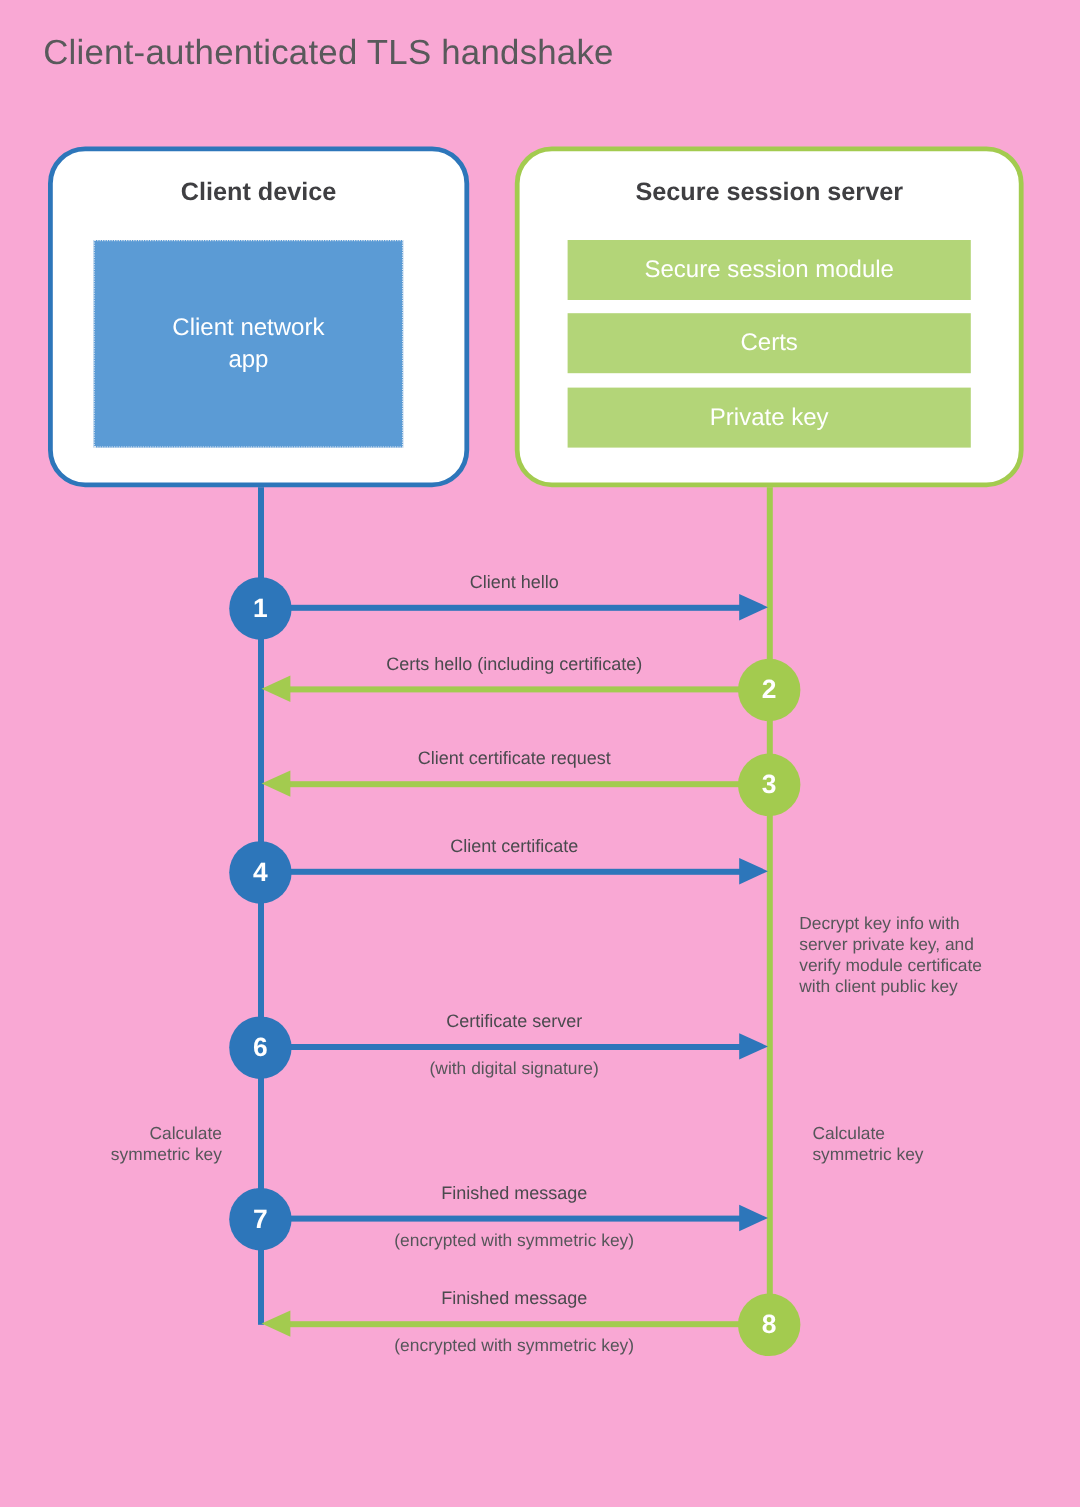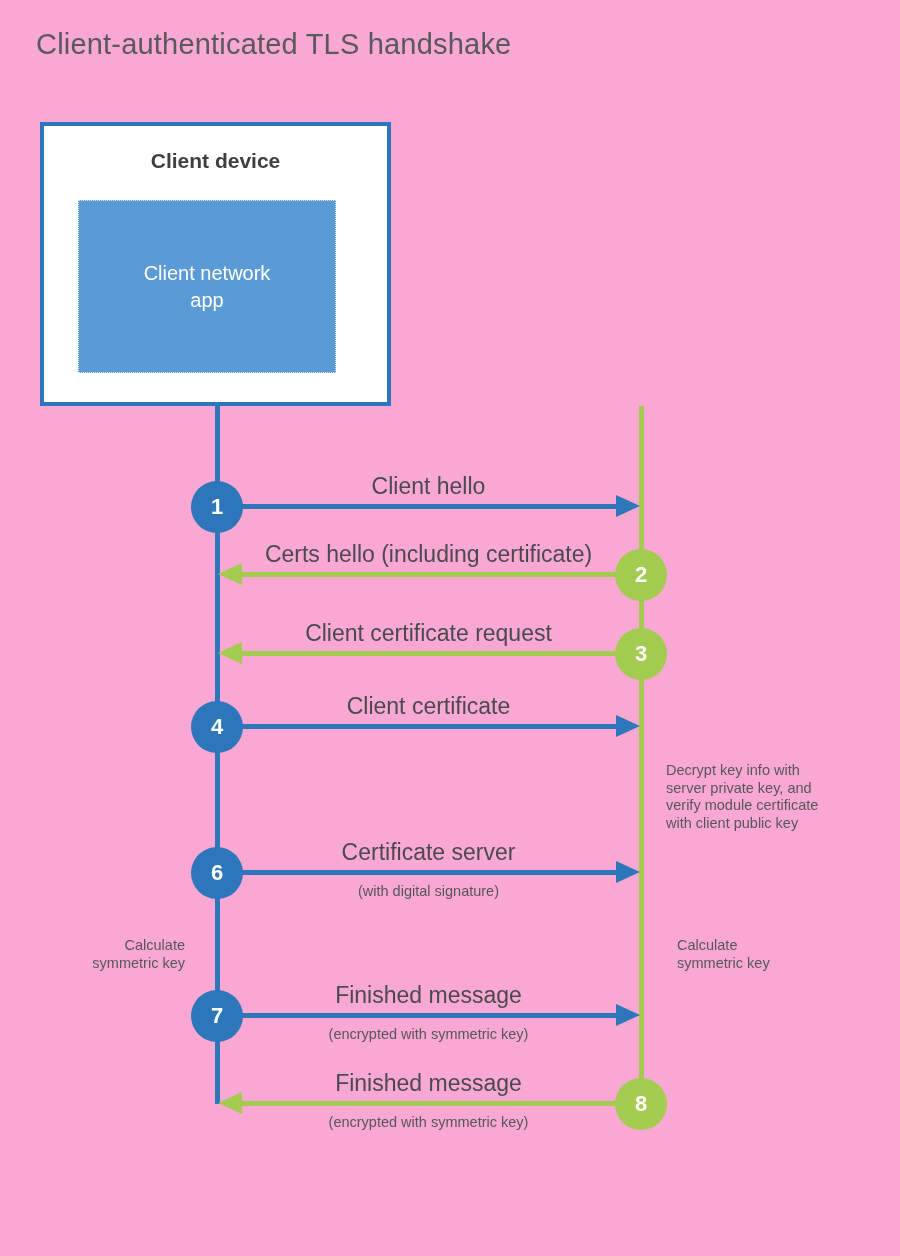--- a/index.html
+++ b/index.html
@@ -8,21 +8,21 @@
   }
   *{box-sizing:border-box; margin:0; padding:0;}
   html,body{background:#fff;}
   body{font-family:"Liberation Sans","DejaVu Sans",sans-serif;}
   .canvas{position:relative; width:900px; height:1256px; background:#f9a8d4; overflow:hidden;}
 
   .main-title{position:absolute; left:36px; top:28px; font-size:29px; font-weight:400;
     color:var(--title); letter-spacing:.2px;}
 
   
-  .actor-box{position:absolute; top:122px; height:284px; background:#fff;}
+  .actor-box{position:absolute; top:122px; height:284px; background:#fff;border-radius:31px;}
   .client-box{left:40px; width:351px; border:4px solid var(--blue);}
   .server-box{left:429px; width:424px; border:4px solid var(--green);}
   .actor-title{position:absolute; top:23px; left:0; right:0; text-align:center;
     font-size:21px; font-weight:700; color:var(--text-dark);}
   .app-box{position:absolute; left:34px; top:74px; width:258px; height:173px;
     background:var(--blue-fill); border:1px dotted #dde7f0; display:flex;
     align-items:center; justify-content:center; text-align:center;
     color:#fff; font-size:20px; line-height:1.35;}
   .app-box .app-text{max-width:160px;}
   .bar{position:absolute; left:40px; width:336px; height:50px; background:var(--green-fill);
@@ -41,21 +41,21 @@
     border-top:11px solid transparent; border-bottom:11px solid transparent;}
   .step.right .shaft{left:25px; width:407px;}
   .step.right .head{left:424px; border-left:24px solid;}
   .step.left  .shaft{left:46px; width:403px;}
   .step.left  .head{left:26px; border-right:24px solid;}
   .step.blue  .shaft{background:var(--blue);}
   .step.blue  .head{border-left-color:var(--blue); border-right-color:var(--blue);}
   .step.green .shaft{background:var(--green);}
   .step.green .head{border-left-color:var(--green); border-right-color:var(--green);}
   .msg{position:absolute; left:25px; width:423px; top:12px; text-align:center;
-    font-size:23px; color:var(--text); line-height:24px;}
+    font-size:15px; color:var(--text); line-height:24px;}
   .sub{position:absolute; left:25px; width:423px; top:53px; text-align:center;
     font-size:14.5px; color:var(--muted); line-height:20px;}
   .badge{position:absolute; top:19px; width:52px; height:52px; border-radius:50%;
     color:#fff; font-size:22px; font-weight:700; display:flex; align-items:center;
     justify-content:center;}
   .step.blue  .badge{background:var(--blue); left:-1px;}
   .step.green .badge{background:var(--green); left:423px;}
 
   
   .note{position:absolute; font-size:14.5px; line-height:17.5px; color:var(--muted);}
@@ -70,20 +70,26 @@
 
   <div class="main-title">Client-authenticated TLS handshake</div>
 
   <div class="actor-box client-box">
     <div class="actor-title">Client device</div>
     <div class="app-box">
       <div class="app-text">Client network app</div>
     </div>
   </div>
 
+  <div class="actor-box server-box">
+    <div class="actor-title">Secure session server</div>
+    <div class="bar bar1">Secure session module</div>
+    <div class="bar bar2">Certs</div>
+    <div class="bar bar3">Private key</div>
+  </div>
 
   <div class="lifeline blue"></div>
   <div class="lifeline green"></div>
 
   <div class="step right blue" style="top:462px">
     <div class="shaft"></div>
     <div class="head"></div>
     <div class="msg">Client hello</div>
     <div class="sub"></div>
     <div class="badge">1</div>

